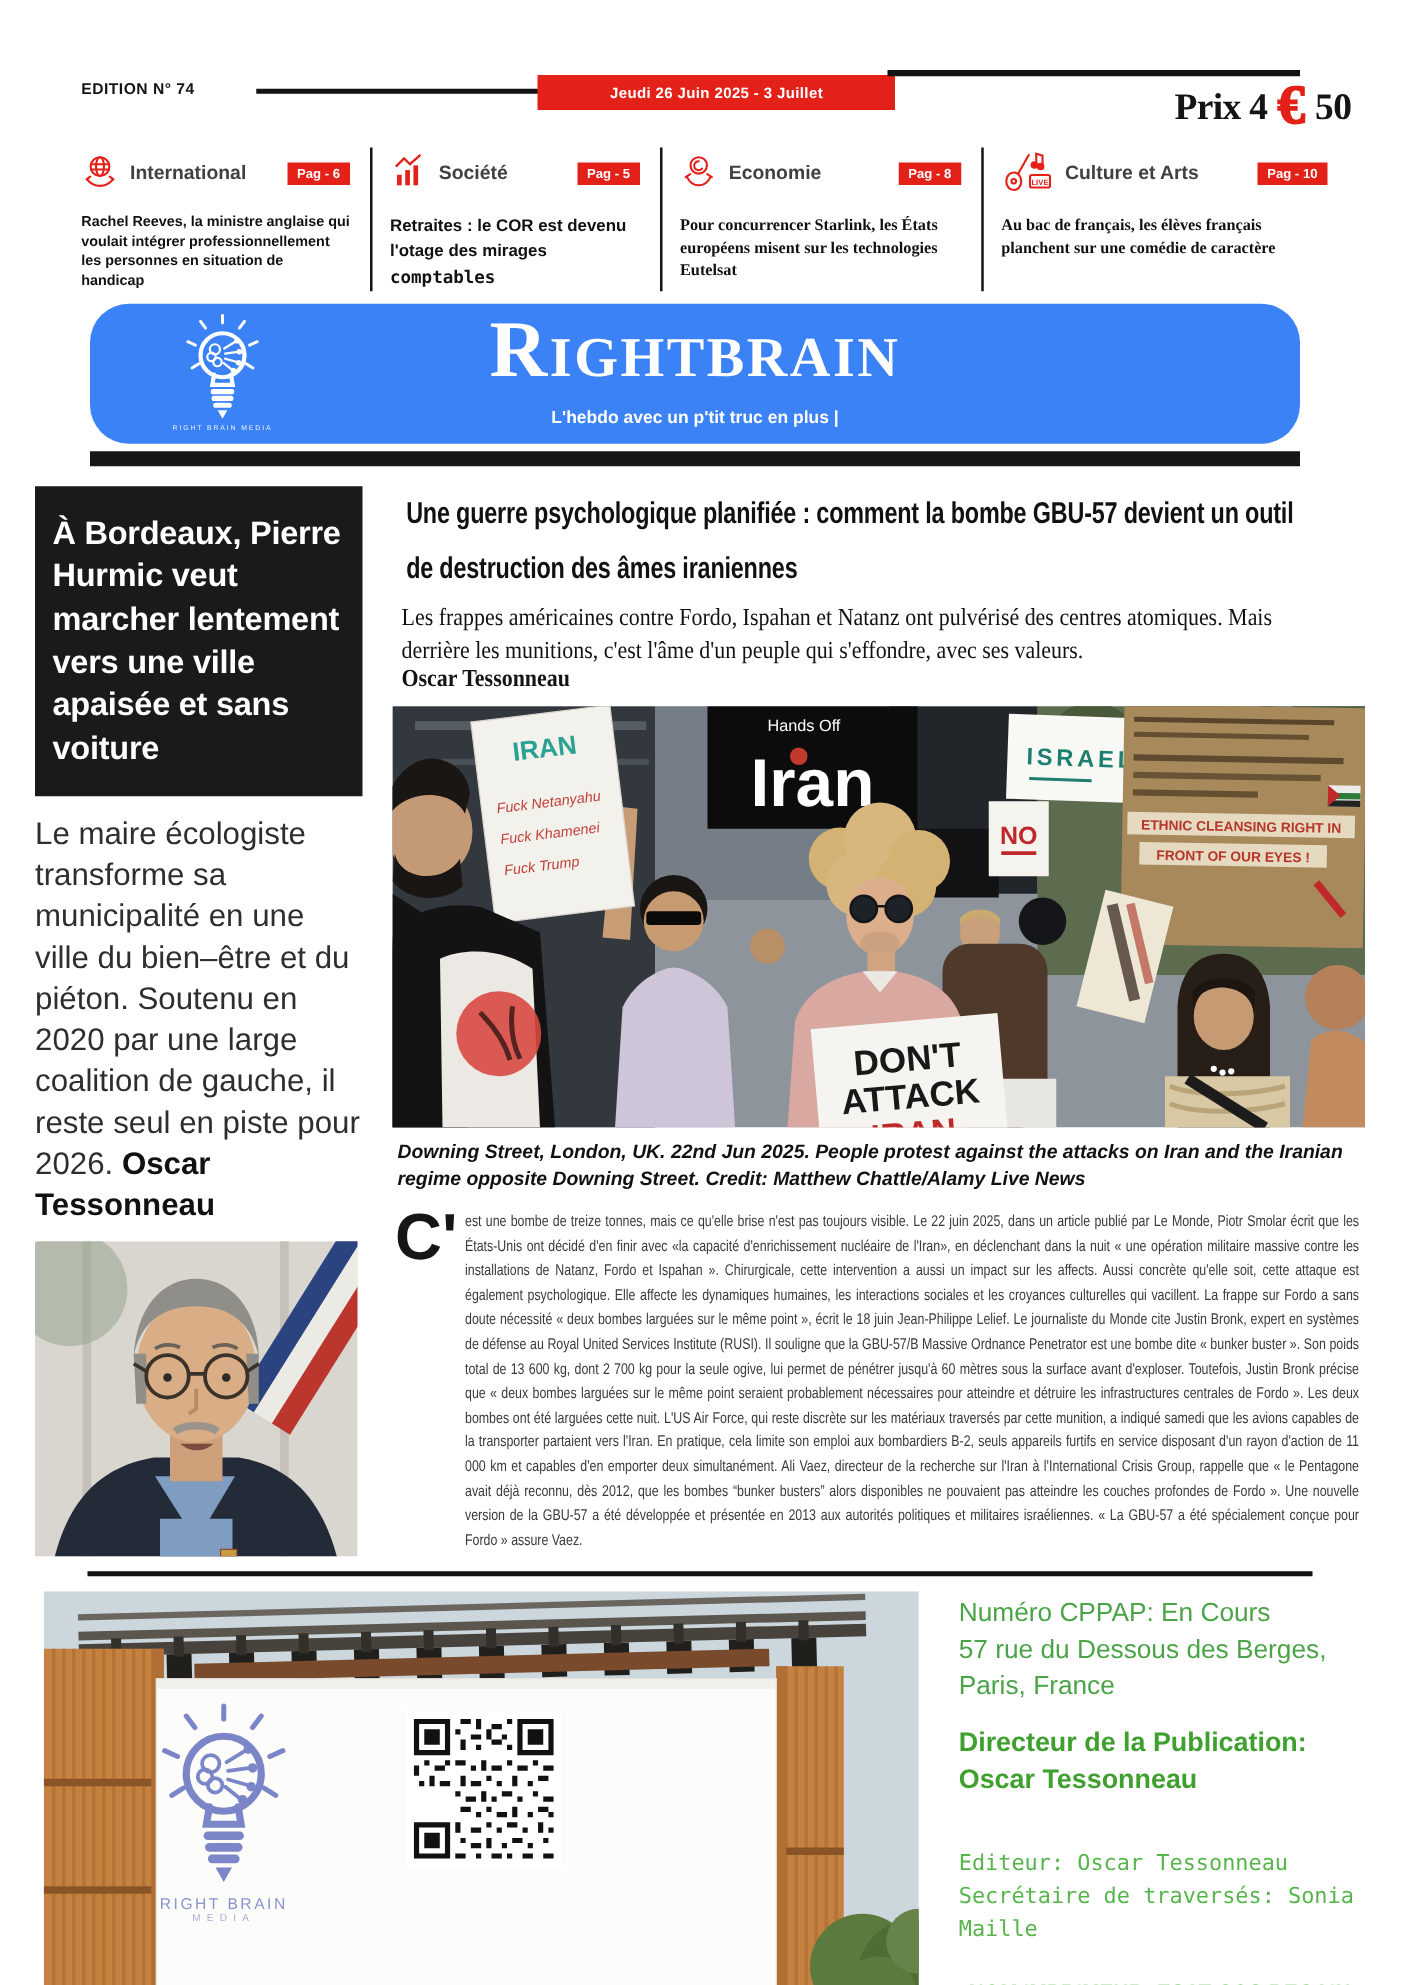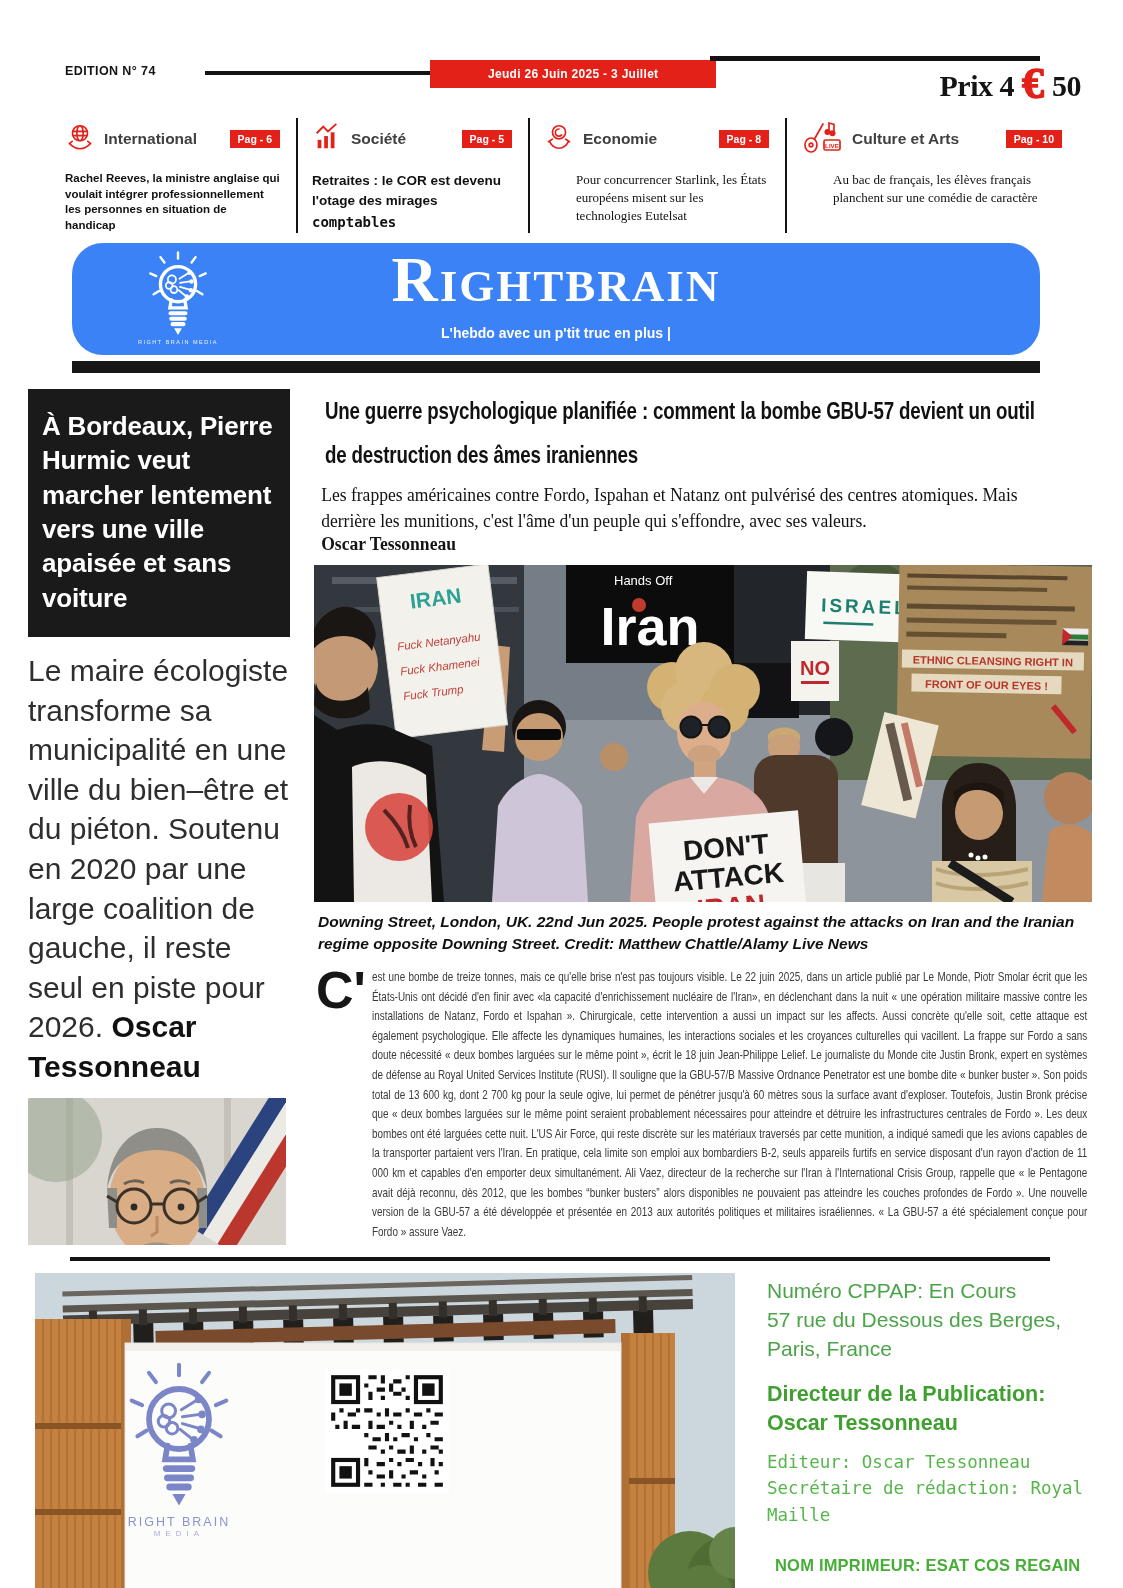--- a/index.html
+++ b/index.html
@@ -21,37 +21,37 @@
   .section{padding:0 16px 0 14px;}
   .section:first-child{padding-left:0;}
   .section+.section{border-left:2.5px solid #131313;}
   .s1{width:215px;} .s2{width:200px;} .s3{width:225px;} .s4{flex:1;}
   .sec-head{display:flex;align-items:center;gap:9px;height:42px;}
   .sec-icon{flex:0 0 auto;}
   .sec-label{font-size:15.5px;font-weight:700;color:#404040;flex:1;}
   .badge{background:#e32119;color:#fff;font-size:10.5px;font-weight:700;padding:3px 8px;white-space:nowrap;}
   .teaser{margin-top:11px;font-size:11.5px;font-weight:800;line-height:1.35;color:#111;}
   .teaser.big{font-size:13.5px;line-height:1.5;}
-  .teaser.serif{font-family:"Liberation Serif",serif;font-weight:400;font-size:13px;line-height:1.4;margin-left:32px;}
+  .teaser.serif{font-family:"Liberation Serif",serif;font-weight:700;font-size:13px;line-height:1.4;}
   .teaser .tail{font-family:"DejaVu Sans Mono",monospace;font-weight:700;font-size:14px;}
   
   .masthead{position:relative;margin:10px 83px 0 72px;height:112px;background:#3b82f6;color:#fff;border-radius:31px;}
   .m-logo{position:absolute;left:66px;top:6px;width:80px;text-align:center;color:#fff;}
   .m-logo .cap{font-size:5.5px;letter-spacing:1.5px;margin-top:-2px;opacity:.9;}
   .m-title{position:absolute;left:0;right:0;top:2px;text-align:center;
            font-family:"Liberation Serif",serif;font-weight:700;font-size:64px;
            font-variant:small-caps;letter-spacing:2px;line-height:1.1;}
   .m-tag{position:absolute;left:0;right:0;top:82px;text-align:center;font-size:14px;font-weight:800;}
   .blackbar{margin:6px 83px 0 72px;height:12px;background:#171717;}
   
   .content{display:flex;gap:24px;padding:16px 35px 0 28px;height:856px;overflow:hidden;}
   .col-left{flex:0 0 262px;}
   .blackbox{background:#1a1a1a;color:#fff;padding:20px 14px 22px;
             font-size:26px;font-weight:800;line-height:1.32;letter-spacing:-.2px;}
-  .l-stand{margin-top:14px;font-size:30px;line-height:1.32;color:#2e2e2e;font-weight:400;}
+  .l-stand{margin-top:14px;font-size:25px;line-height:1.32;color:#2e2e2e;font-weight:400;}
   .l-stand b{color:#111;}
   .portrait{display:block;margin-top:12px;}
   .col-right{flex:1;min-width:0;}
   .h1wrap{width:955px;transform:scaleX(.78);transform-origin:left top;}
   .headline{font-size:24px;font-weight:800;line-height:1.85;letter-spacing:-.2px;color:#111;padding-left:14px;}
   .standwrap{width:812px;transform:scaleX(.9);transform-origin:left top;margin-top:4px;}
   .standfirst{font-family:"Liberation Serif",serif;font-size:19.5px;line-height:1.32;color:#121212;padding-left:8px;}
   .byline{font-family:"Liberation Serif",serif;font-size:19.5px;font-weight:700;padding-left:8px;}
   .photo{display:block;margin-top:10px;}
   .caption{margin-top:9px;font-size:15.5px;font-weight:700;font-style:italic;line-height:1.38;color:#111;padding:0 4px;}
@@ -67,21 +67,21 @@
   .billboard>svg.bg{position:absolute;left:0;top:0;}
   .bb-logo{position:absolute;left:78px;top:86px;width:132px;text-align:center;color:#7b86c8;}
   .bb-logo .cap1{font-size:12.5px;letter-spacing:2px;color:#8a93cd;margin-top:2px;}
   .bb-logo .cap2{font-size:8px;letter-spacing:5px;color:#a7aeda;}
   .bb-qr{position:absolute;left:290px;top:96px;width:120px;height:120px;background:#fff;padding:2px;}
   .bb-text{position:absolute;left:238px;top:232px;width:310px;font-family:"Liberation Serif",serif;
            font-weight:700;font-size:16.5px;line-height:1.35;color:#151515;}
   .imprint{flex:0 0 330px;padding-top:4px;}
   .g-block1{color:#4ba447;font-size:21px;line-height:1.38;}
   .g-block2{color:#3fa02f;font-size:21.5px;font-weight:800;line-height:1.32;margin-top:17px;}
-  .g-block3{color:#57b64b;font-family:"DejaVu Sans Mono",monospace;font-size:17.5px;line-height:1.5;margin-top:12px;}
+  .g-block3{color:#57b64b;font-family:"DejaVu Sans Mono",monospace;font-size:17.5px;line-height:1.5;margin-top:41px;}
   .g-block4{color:#46ae37;font-size:16.5px;font-weight:800;letter-spacing:.2px;margin-top:28px;padding-left:8px;}
 </style>
 </head>
 <body>
 
 <div class="page">
 
   <div class="header">
     <div class="edition">EDITION N° 74</div>
     <div class="hline-left"></div>
@@ -518,20 +518,20 @@
         <div>Numéro CPPAP: En Cours</div>
         <div>57 rue du Dessous des Berges,</div>
         <div>Paris, France</div>
       </div>
       <div class="g-block2">
         <div>Directeur de la Publication:</div>
         <div>Oscar Tessonneau</div>
       </div>
       <div class="g-block3">
         <div>Editeur: Oscar Tessonneau</div>
-        <div>Secrétaire de rédaction: Royal Maille</div>
+        <div>Secrétaire de traversés: Sonia Maille</div>
       </div>
       <div class="g-block4">NOM IMPRIMEUR: ESAT COS REGAIN</div>
 
     </div>
   </div>
 
 </div>
 
 </body></html>

